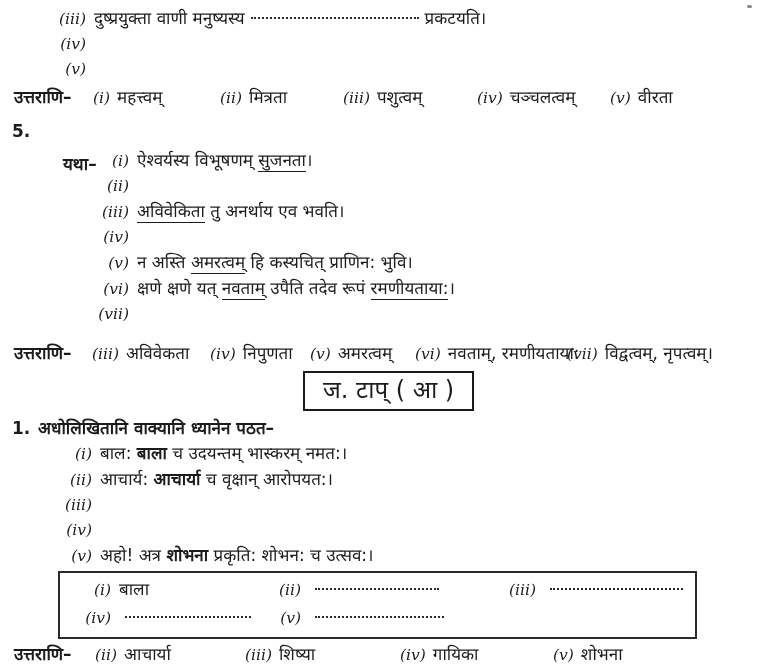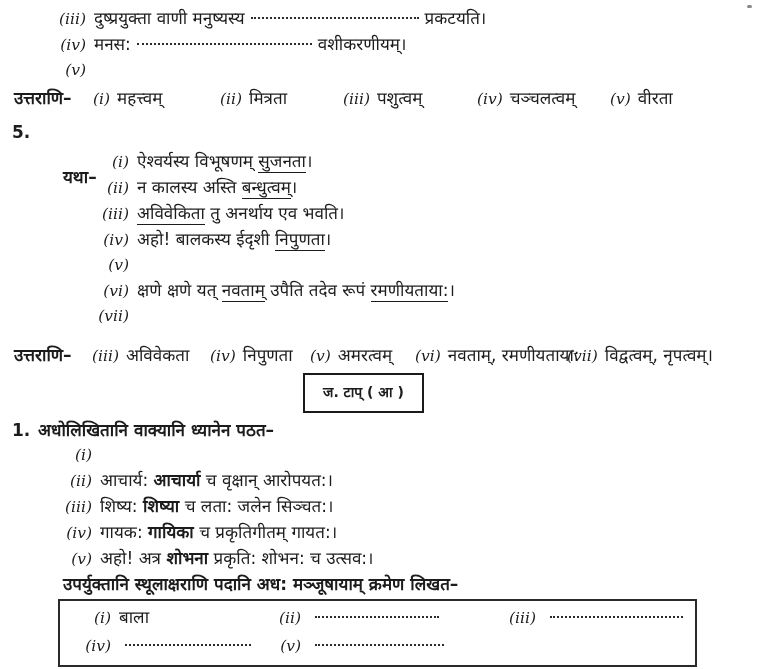--- a/index.html
+++ b/index.html
@@ -57,29 +57,29 @@
   
   .ex-head{display:flex;align-items:baseline;font-weight:bold;white-space:nowrap;}
   .ex-head .exnum{flex:0 0 26px;}
   .ex5-head{margin-top:8px;}
   .ex1-head{margin-top:4px;}
 
   
   .ex5-items{margin-left:51px;margin-top:4px;position:relative;}
   .ex5-items .item{padding-left:34px;}
   .ex5-items .num{width:32px;}
-  .yatha{position:absolute;left:0;top:16px;font-weight:bold;}
+  .yatha{position:absolute;left:0;top:4px;font-weight:bold;}
 
   
   .title-wrap{margin-top:4px;height:41px;}
   .title-box{
     display:inline-block;margin-left:291px;
     border:2.4px solid #1a1a1a;
     padding:3px 18px 5px 18px;
-    font-weight:bold;font-size:14px;line-height:28px;white-space:nowrap;
+    font-weight:normal;font-size:24px;line-height:28px;white-space:nowrap;
   }
 
   
   .ex1-items{margin-left:36px;}
   .ex1-items .num{width:44px;}
 
   .subhead{margin-left:51px;font-weight:bold;white-space:nowrap;}
 
   
   .mbox{
@@ -102,21 +102,20 @@
   <div class="artifact"></div>
 
   <section>
     <div class="ex4-items">
       <div class="item">
         <span class="num rn">(iii)</span>
         <span class="txt"><span class="">दुष्प्रयुक्ता वाणी मनुष्यस्य</span><span class="dots" style="width: 168px;"></span><span class="">प्रकटयति।</span></span>
       </div>
       <div class="item">
         <span class="num rn">(iv)</span>
-        <span class="txt"><span class="">मनस:</span><span class="dots" style="width: 175px;"></span><span class="">वशीकरणीयम्।</span></span>
       </div>
       <div class="item">
         <span class="num rn">(v)</span>
       </div>
     </div>
     <div class="answers ans-ex4">
       <span class="label">उत्तराणि–</span>
       <span><span class="ans"><span class="rn">(i)</span><span>महत्त्वम्</span></span><span class="ans"><span class="rn">(ii)</span><span>मित्रता</span></span><span class="ans"><span class="rn">(iii)</span><span>पशुत्वम्</span></span><span class="ans"><span class="rn">(iv)</span><span>चञ्चलत्वम्</span></span><span class="ans"><span class="rn">(v)</span><span>वीरता</span></span></span>
     </div>
   </section>
@@ -126,32 +125,31 @@
       <span class="exnum">5.</span>
     </div>
     <div class="ex5-items">
       <span class="yatha">यथा–</span>
       <div class="item">
         <span class="num rn">(i)</span>
         <span class="txt"><span class="">ऐश्वर्यस्य विभूषणम् </span><span class="u">सुजनता</span><span class="">।</span></span>
       </div>
       <div class="item">
         <span class="num rn">(ii)</span>
-        <span class="txt"><span class="">न कालस्य अस्ति </span><span class="u">बन्धुत्वम्</span><span class="">।</span></span>
       </div>
       <div class="item">
         <span class="num rn">(iii)</span>
         <span class="txt"><span class="u">अविवेकिता</span><span class=""> तु अनर्थाय एव भवति।</span></span>
       </div>
       <div class="item">
         <span class="num rn">(iv)</span>
-        <span class="txt"><span class="">अहो! बालकस्य ईदृशी </span><span class="u">निपुणता</span><span class="">।</span></span>
       </div>
       <div class="item">
         <span class="num rn">(v)</span>
+        <span class="txt"><span class="">न अस्ति </span><span class="u">अमरत्वम्</span><span class=""> हि कस्यचित् प्राणिन: भुवि।</span></span>
       </div>
       <div class="item">
         <span class="num rn">(vi)</span>
         <span class="txt"><span class="">क्षणे क्षणे यत् </span><span class="u">नवताम्</span><span class=""> उपैति तदेव रूपं </span><span class="u">रमणीयताया:</span><span class="">।</span></span>
       </div>
       <div class="item">
         <span class="num rn">(vii)</span>
       </div>
     </div>
     <div class="answers ans-ex5">
@@ -167,39 +165,37 @@
   </div>
 
   <section>
     <div class="ex-head ex1-head">
       <span class="exnum">1.</span>
       <span>अधोलिखितानि वाक्यानि ध्यानेन पठत–</span>
     </div>
     <div class="ex1-items">
       <div class="item">
         <span class="num rn">(i)</span>
+        <span class="txt"><span class="">बाल: </span><span class="b ">बाला</span><span class=""> च उदयन्तम् भास्करम् नमत:।</span></span>
       </div>
       <div class="item">
         <span class="num rn">(ii)</span>
         <span class="txt"><span class="">आचार्य: </span><span class="b ">आचार्या</span><span class=""> च वृक्षान् आरोपयत:।</span></span>
       </div>
       <div class="item">
         <span class="num rn">(iii)</span>
-        <span class="txt"><span class="">शिष्य: </span><span class="b ">शिष्या</span><span class=""> च लता: जलेन सिञ्चत:।</span></span>
       </div>
       <div class="item">
         <span class="num rn">(iv)</span>
-        <span class="txt"><span class="">गायक: </span><span class="b ">गायिका</span><span class=""> च प्रकृतिगीतम् गायत:।</span></span>
       </div>
       <div class="item">
         <span class="num rn">(v)</span>
         <span class="txt"><span class="">अहो! अत्र </span><span class="b ">शोभना</span><span class=""> प्रकृति: शोभन: च उत्सव:।</span></span>
       </div>
     </div>
-    <div class="subhead">उपर्युक्तानि स्थूलाक्षराणि पदानि अध: मञ्जूषायाम् क्रमेण लिखत–</div>
 
     <div class="mbox">
       <div class="mrow">
         <div class="mcell">
           <span class="num rn">(i)</span>
           <span class="txt"><span class="">बाला</span></span>
         </div>
         <div class="mcell">
           <span class="num rn">(ii)</span>
           <span class="txt"><span class="dots" style="width: 124px;"></span></span>

